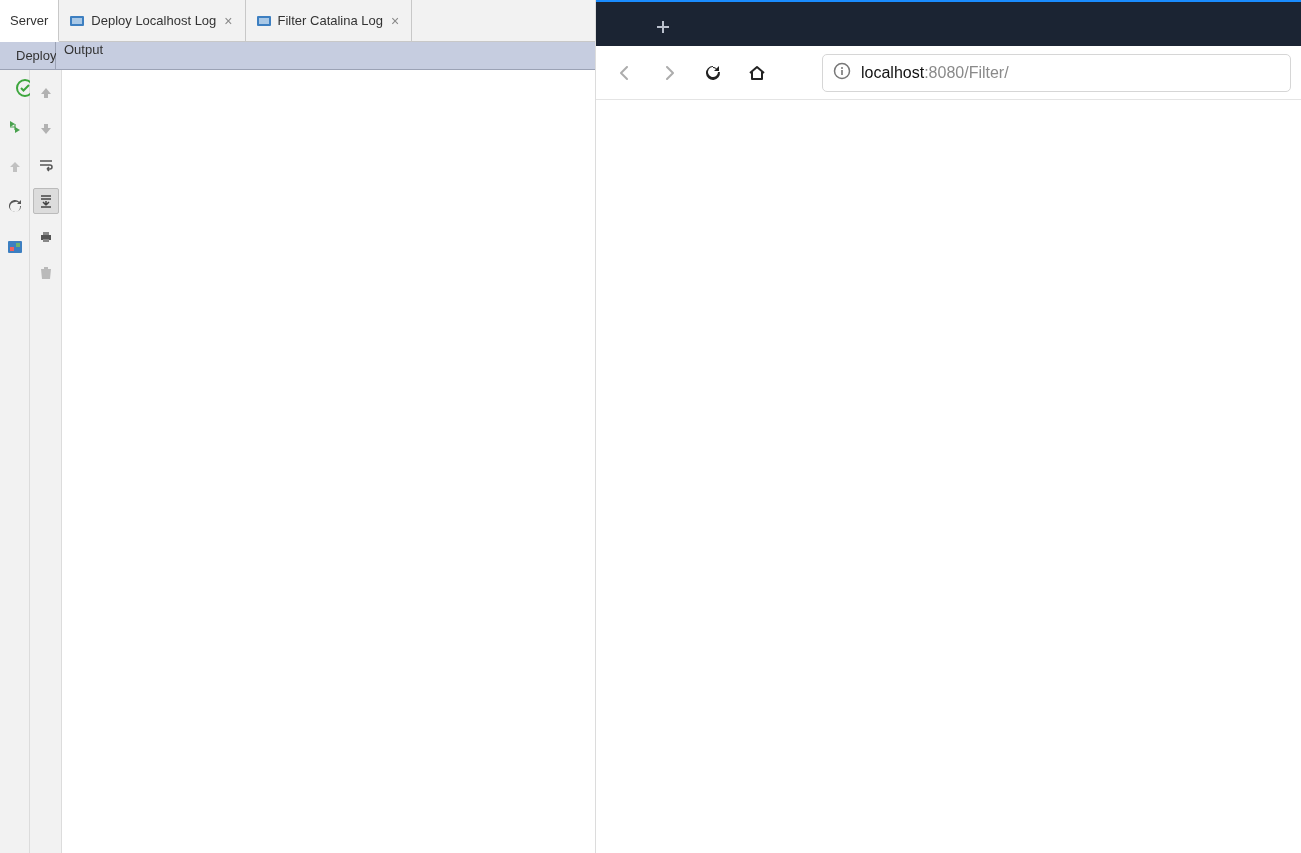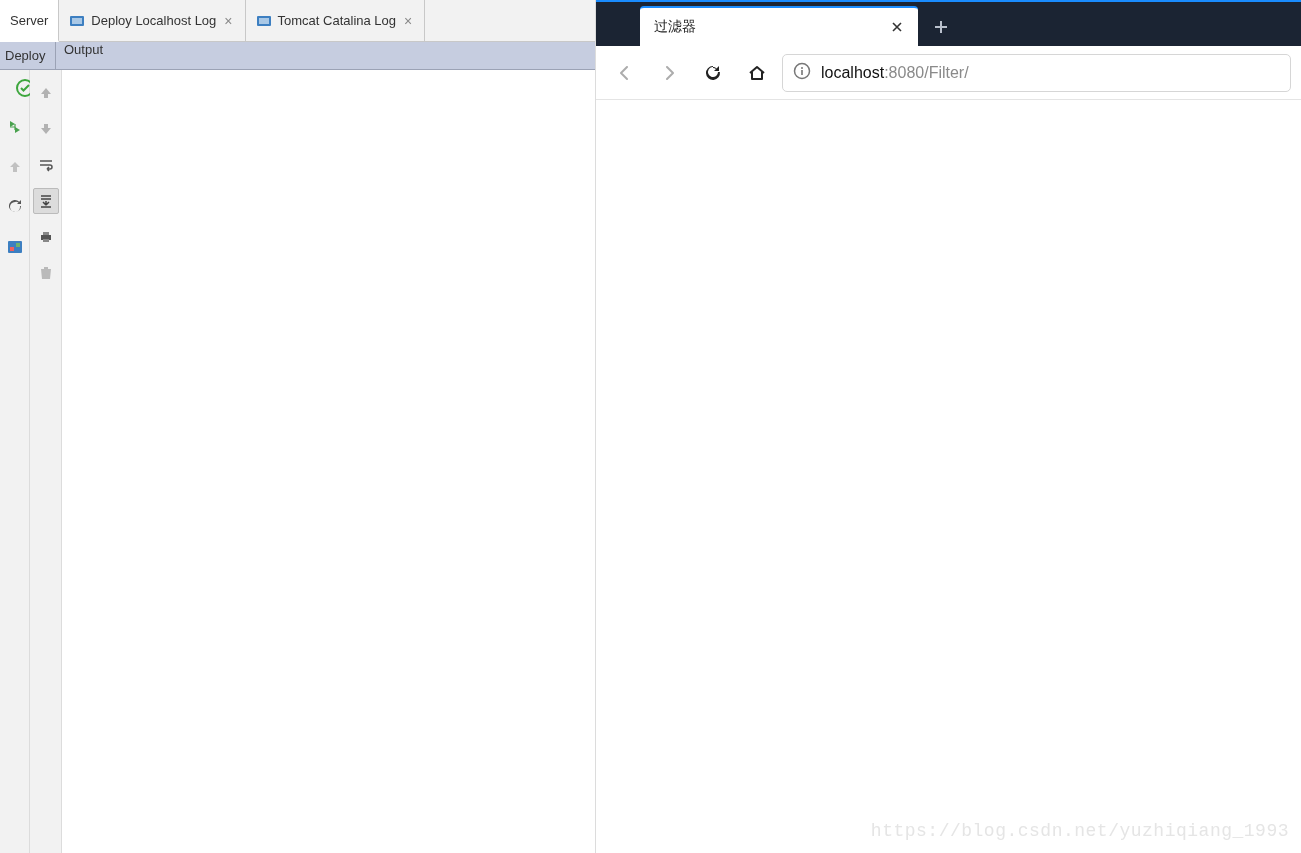--- a/index.html
+++ b/index.html
@@ -49,21 +49,21 @@
     display: flex;
     align-items: stretch;
     background: #c6cde0;
     border-bottom: 1px solid #9ba2b5;
   }
   .subtab-deploy {
     width: 56px;
     display: flex;
     align-items: center;
     justify-content: flex-start;
-    padding-left: 5px;
+    padding-left: 16px;
     border-right: 1px solid #9ba2b5;
     background: #c6cde0;
     color: #333;
     font-size: 13px;
   }
   .subtab-output {
     flex: 1;
     display: flex;
     align-items: flex-start;
     padding-left: 8px;
@@ -169,20 +169,21 @@
   .nav-btn.disabled { opacity: .4; }
   .url-bar {
     flex: 1;
     height: 38px;
     border: 1px solid #d6d6d6;
     border-radius: 5px;
     display: flex;
     align-items: center;
     padding: 0 10px;
     gap: 10px;
+    margin-left: 40px;
     font-size: 16px;
     color: #333;
   }
   .url-bar .url-host { color: #111; }
   .url-bar .url-rest { color: #8a8a8a; }
   .browser-content { flex: 1; background: #fff; position: relative; }
 
   .watermark {
     position: absolute;
     right: 12px;
@@ -214,21 +215,21 @@
         <span>Deploy Localhost Log</span>
         <span class="close-x">×</span>
       </div>
       <div class="ide-tab">
         <span class="tomcat-icon">
           <svg viewBox="0 0 16 16" width="16" height="16">
               <rect x="1" y="3" width="14" height="10" fill="#3d7fc1" rx="1"></rect>
               <rect x="3" y="5" width="10" height="6" fill="#a9c8e6"></rect>
             </svg>
         </span>
-        <span>Tomcat Catalina Log</span>
+        <span>Filter Catalina Log</span>
         <span class="close-x">×</span>
       </div>
     </div>
 
     <div class="subtabs">
       <div class="subtab-deploy">
         <span>Deploy</span>
       </div>
       <div class="subtab-output">
         <span>Output</span>
@@ -304,28 +305,20 @@
         </div>
       </div>
 
       <div class="console"></div>
     </div>
   </div>
 
   <div class="browser">
     <div class="browser-tabs">
       <div class="browser-top-accent"></div>
-      <div class="browser-tab">
-        <span class="tab-title">过滤器</span>
-        <span class="tab-close">
-          <svg width="14" height="14" viewBox="0 0 14 14">
-              <path d="M3 3l8 8M11 3l-8 8" stroke="#333" stroke-width="1.6"></path>
-            </svg>
-        </span>
-      </div>
       <div class="new-tab-btn">
         <svg width="16" height="16" viewBox="0 0 16 16">
             <path d="M8 2v12M2 8h12" stroke="#b9c0cc" stroke-width="2"></path>
           </svg>
       </div>
     </div>
 
     <div class="browser-toolbar">
       <div class="nav-btn disabled">
         <svg width="22" height="22" viewBox="0 0 22 22">
@@ -357,16 +350,15 @@
             </svg>
         </span>
         <span>
           <span class="url-host">localhost</span><span class="url-rest">:8080/Filter/</span>
         </span>
       </div>
     </div>
 
     <div class="browser-content"></div>
 
-    <div class="watermark">https://blog.csdn.net/yuzhiqiang_1993</div>
   </div>
 
 </div>
 
 </body></html>

